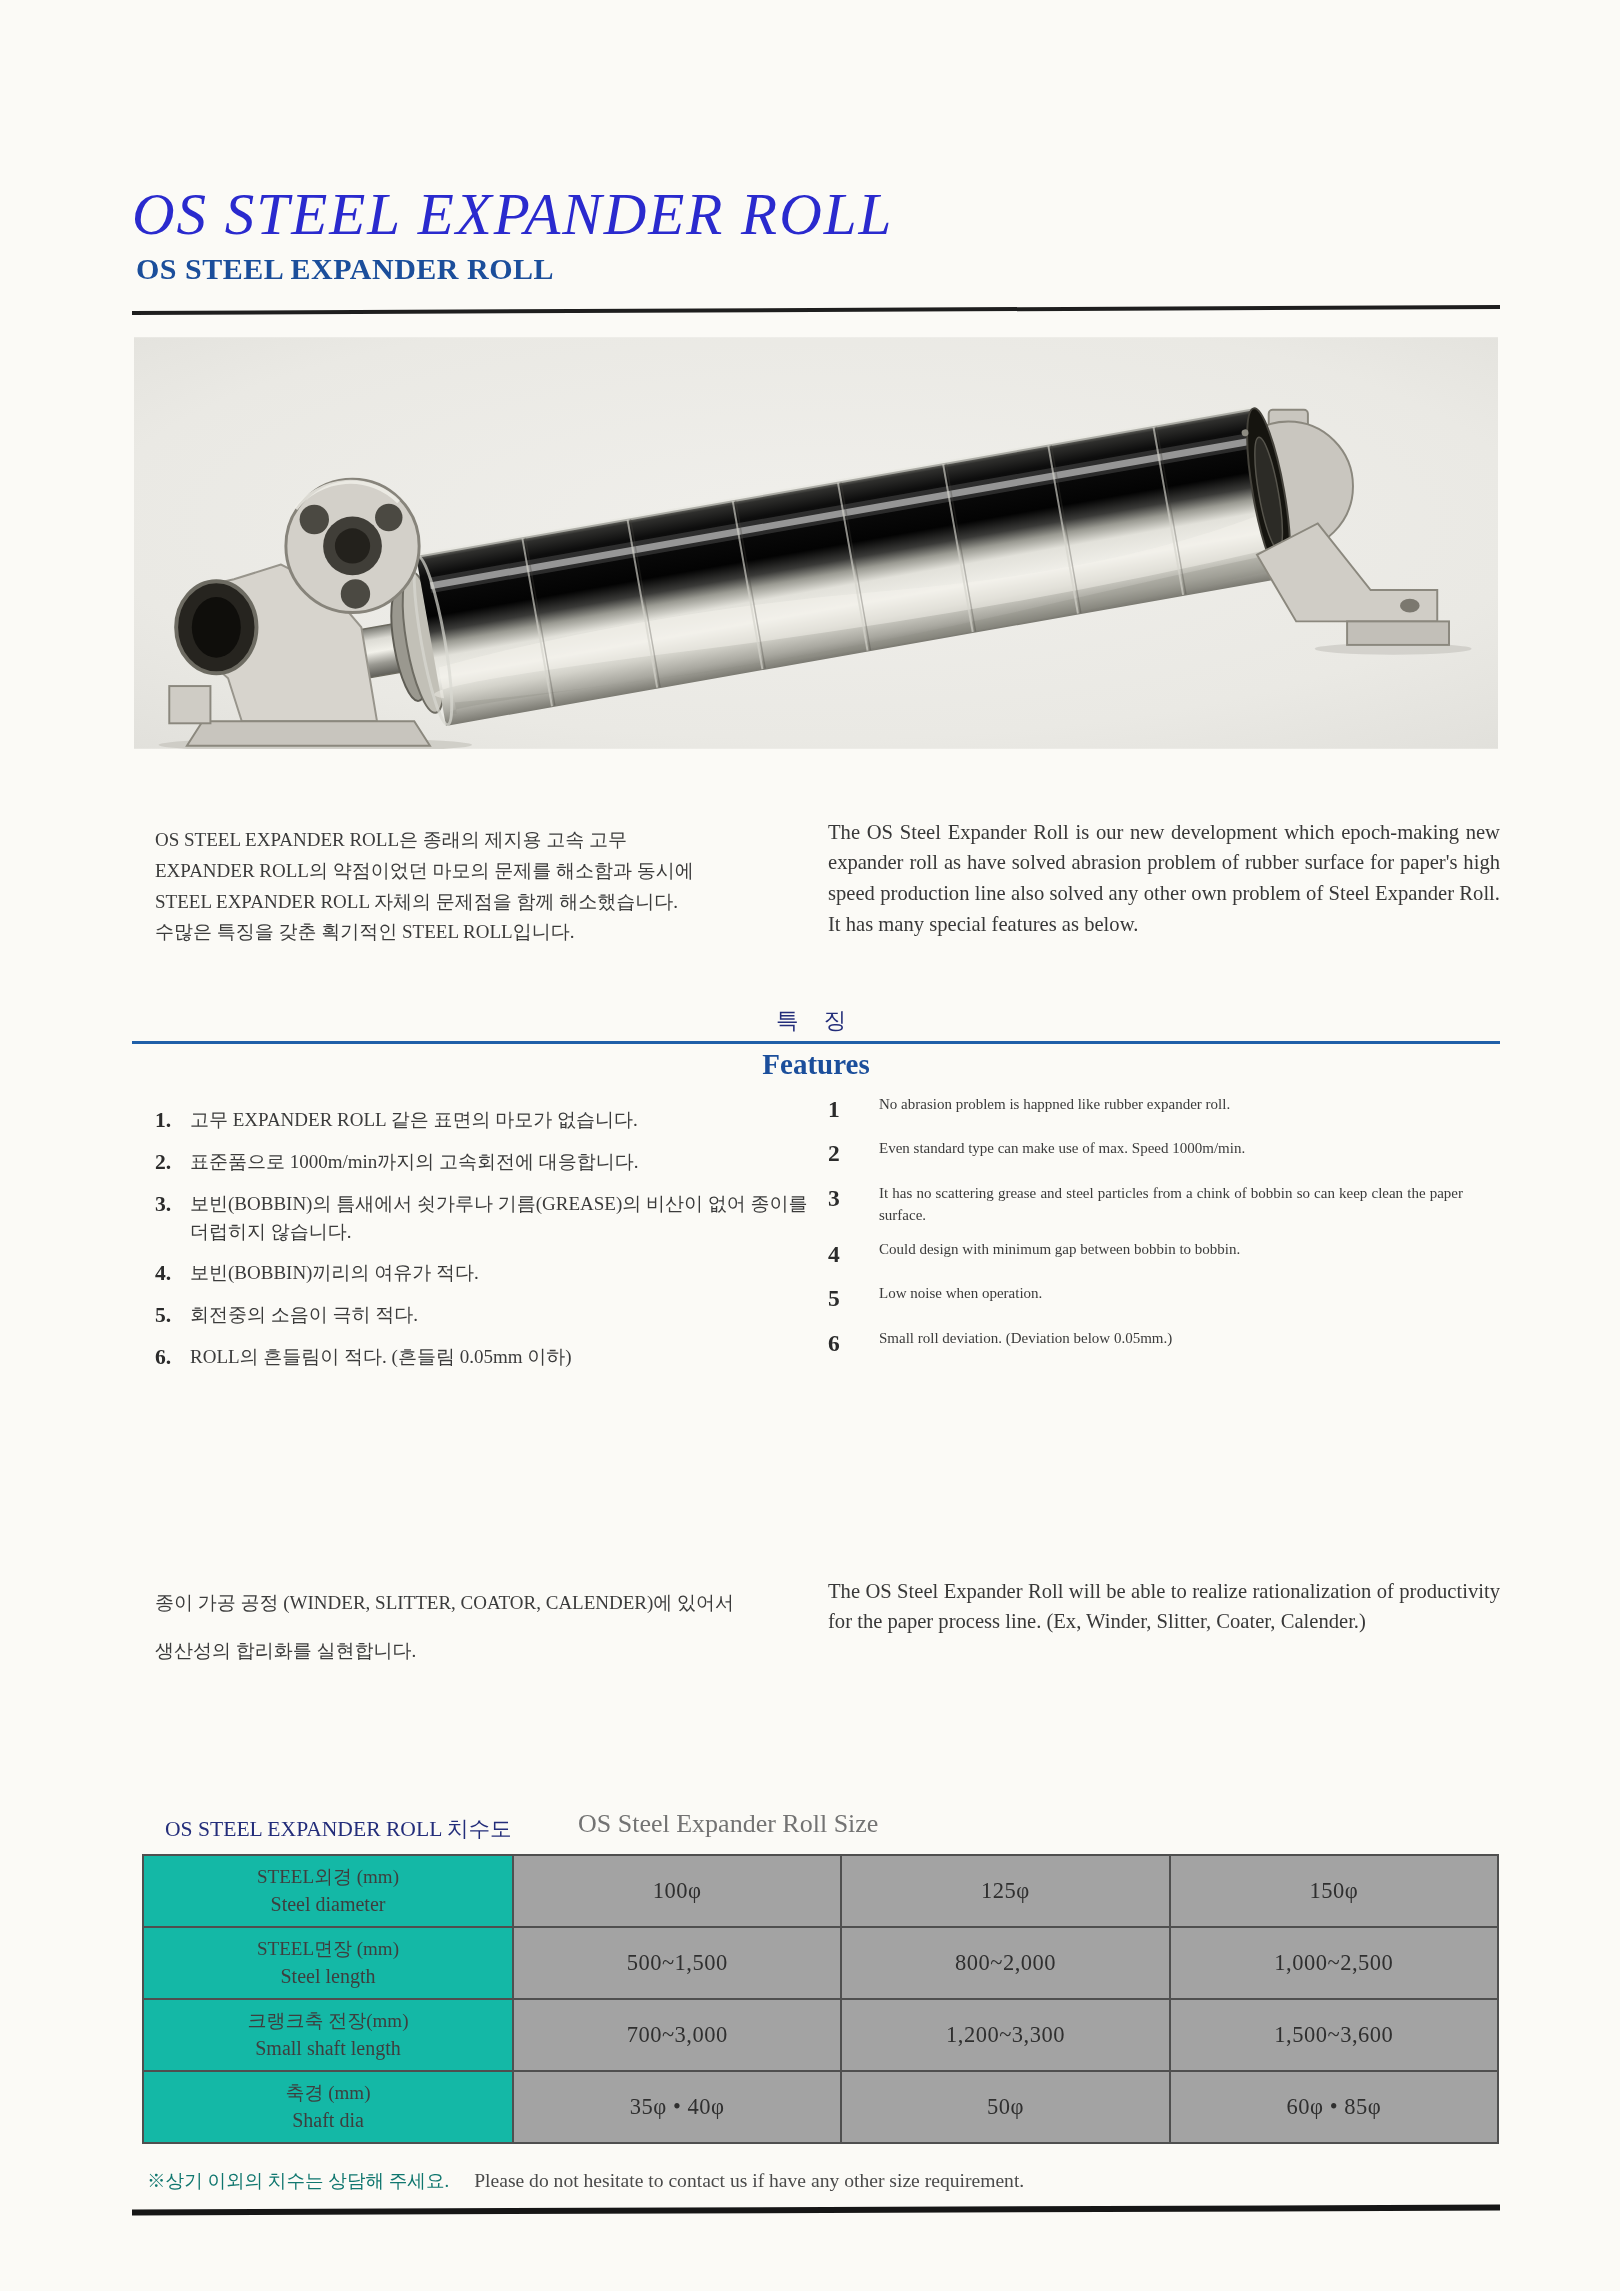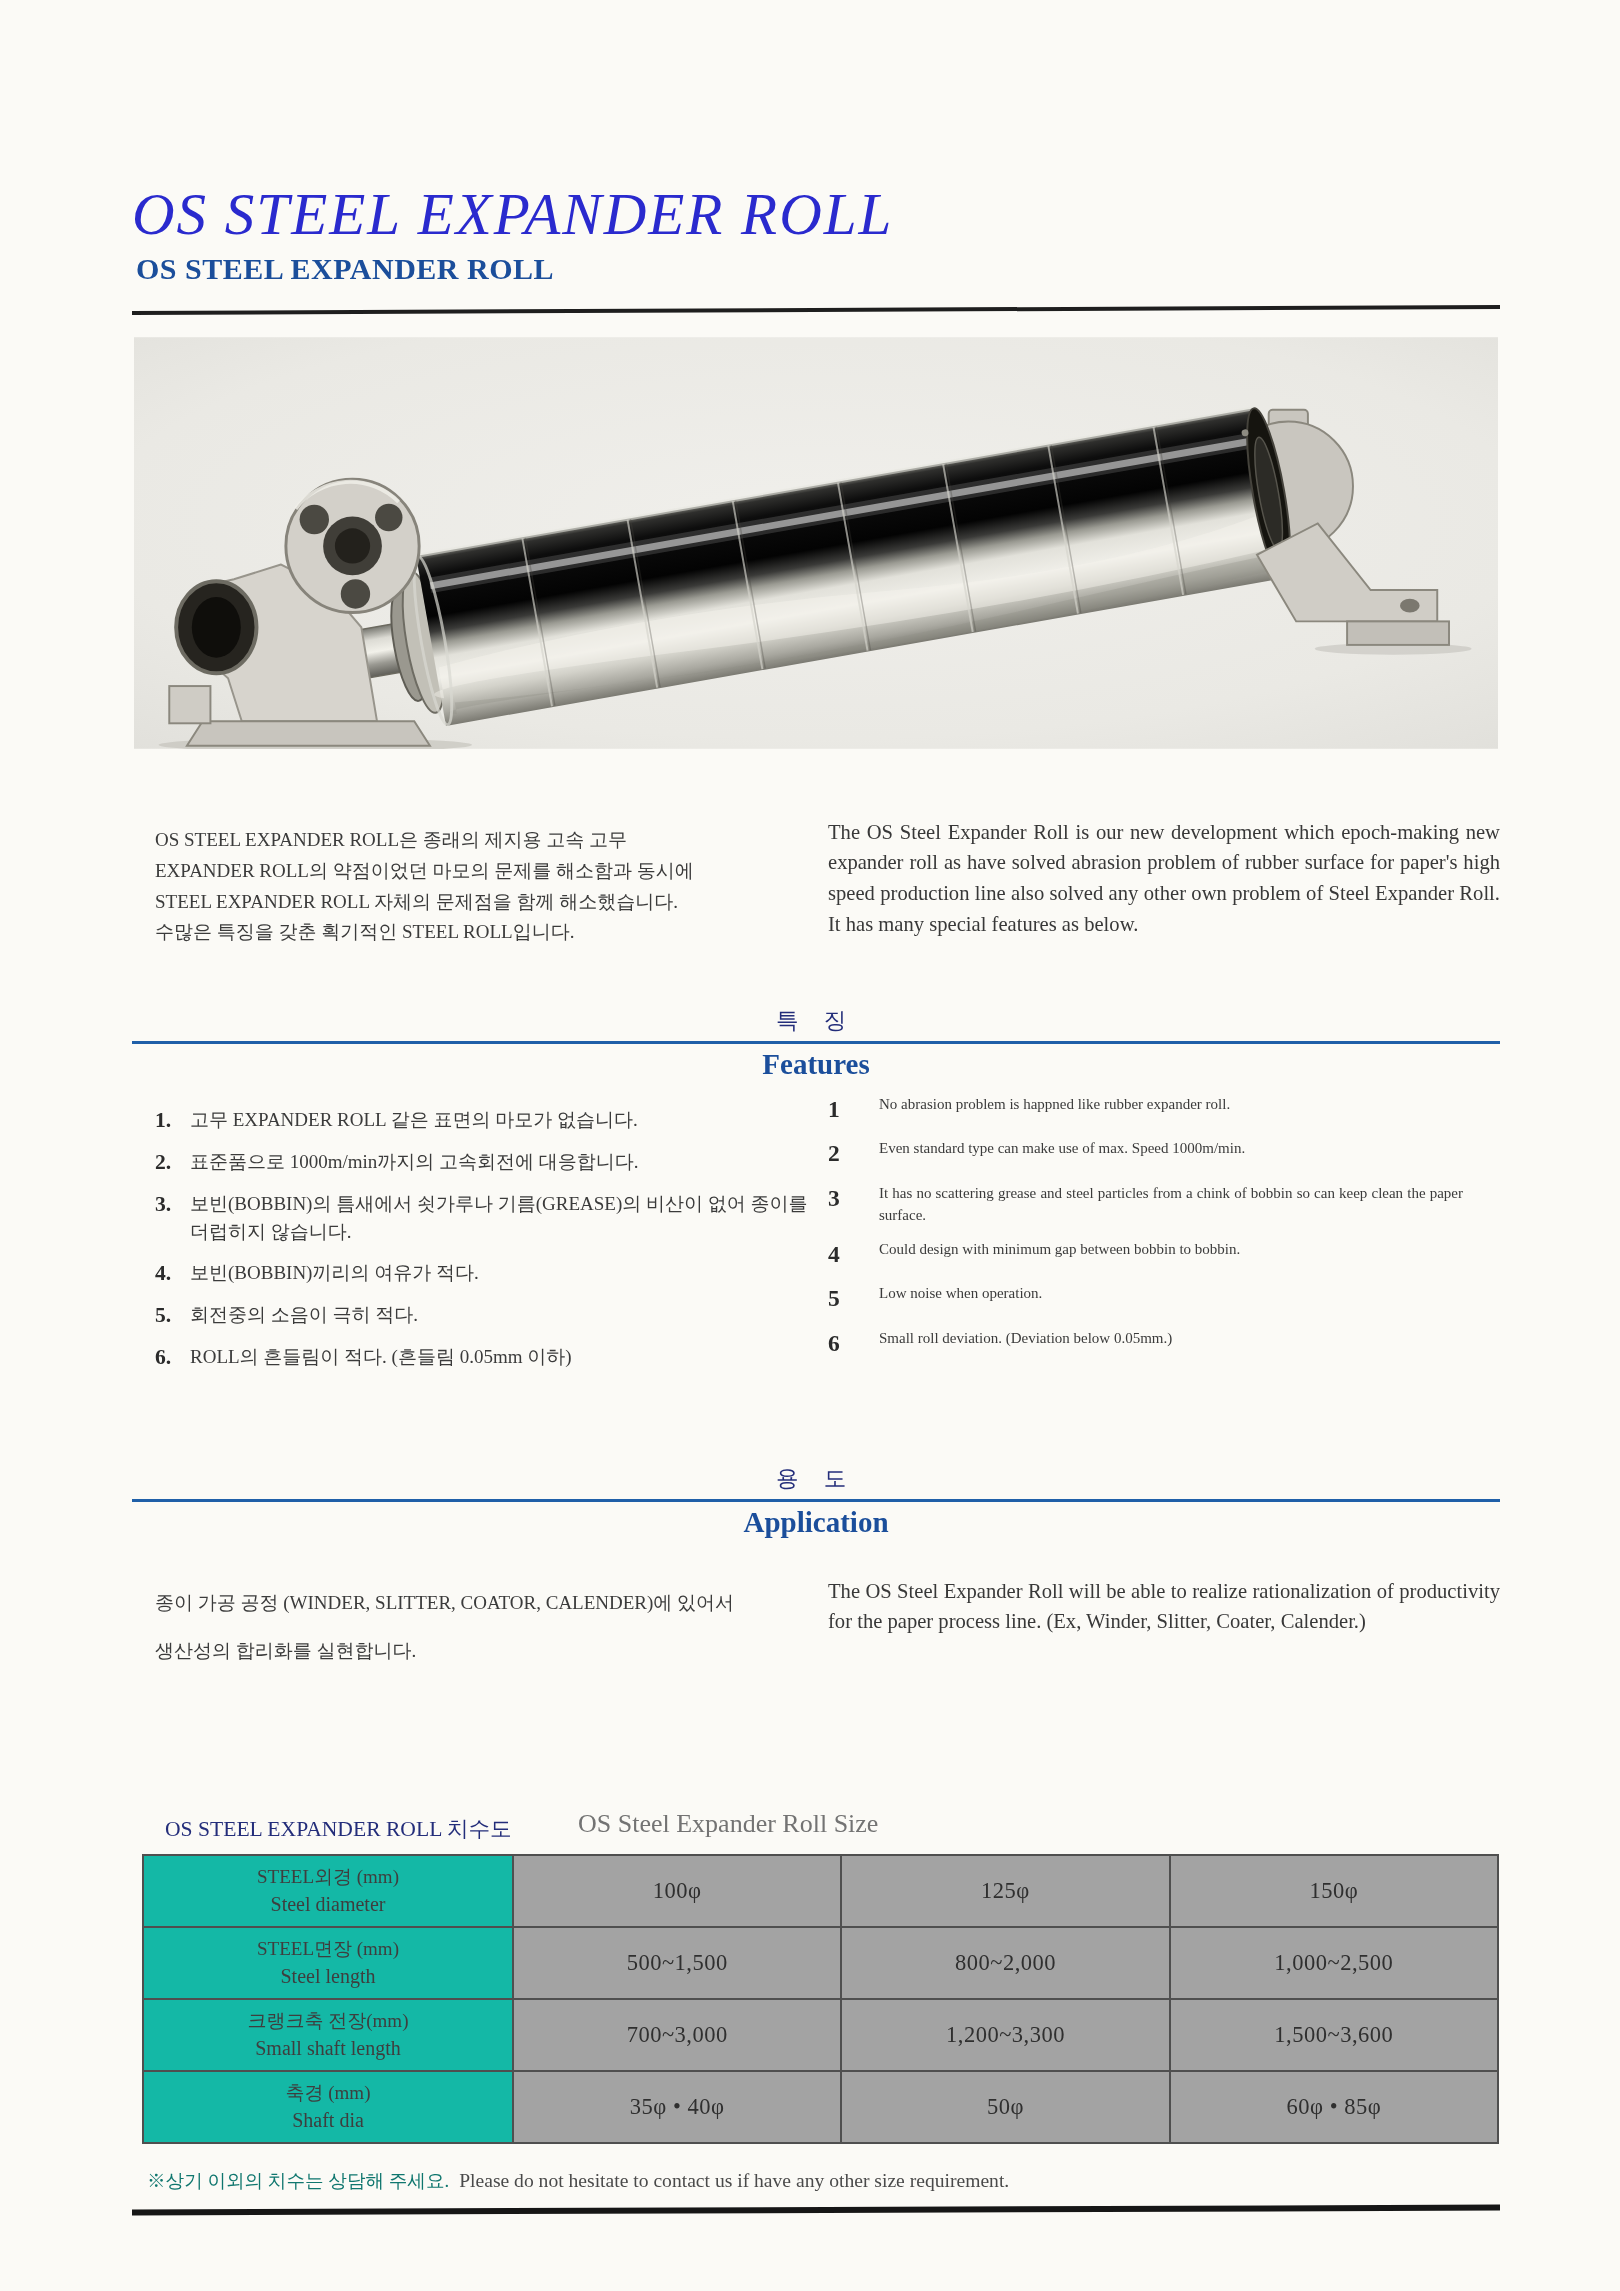--- a/index.html
+++ b/index.html
@@ -83,21 +83,21 @@
     border:2px solid #4f4f4f;height:70px;padding:0;text-align:center;vertical-align:middle;
   }
   table.size th{width:368px;background:#14b8a6;font-weight:normal;}
   .lbl-ko{font-size:19px;color:#3e3e3e;line-height:1.45;}
   .lbl-en{font-size:20px;color:#3e3e3e;line-height:1.45;}
   table.size td{font-size:22.5px;color:#2f2f2f;background:#a3a3a3;letter-spacing:0.5px;}
 
   
   .footnote{left:147px;top:2168px;white-space:nowrap;}
   .footnote .ko{font-size:18.6px;color:#0f766e;}
-  .footnote .en{font-size:19.6px;color:#4a4a4a;margin-left:6px;}
+  .footnote .en{font-size:19.6px;color:#4a4a4a;margin-left:21px;}
 </style>
 </head>
 <body>
 
 <div class="page">
 
   <h1 class="abs title">OS STEEL EXPANDER ROLL</h1>
   <h2 class="abs subtitle">OS STEEL EXPANDER ROLL</h2>
   <div class="abs rule-black rule-top"></div>
 
@@ -272,25 +272,20 @@
         <span class="feat-num">5</span>
         <span class="feat-text">Low noise when operation.</span>
       </li>
 
       <li class="feat-item">
         <span class="feat-num">6</span>
         <span class="feat-text">Small roll deviation. (Deviation below 0.05mm.)</span>
       </li>
     </ul>
 
-  <div class="abs sec sec-application">
-    <div class="sec-ko">용 도</div>
-    <div class="sec-line"></div>
-    <div class="sec-en">Application</div>
-  </div>
 
   <p class="abs app-ko">종이 가공 공정 (WINDER, SLITTER, COATOR, CALENDER)에 있어서
 생산성의 합리화를 실현합니다.</p>
   <p class="abs app-en">The OS Steel Expander Roll will be able to realize rationalization of productivity for the paper process line. (Ex, Winder, Slitter, Coater, Calender.)</p>
 
   <div class="abs tbl-title-ko">OS STEEL EXPANDER ROLL 치수도</div>
   <div class="abs tbl-title-en">OS Steel Expander Roll Size</div>
 
   <table class="size">
     <tbody>

